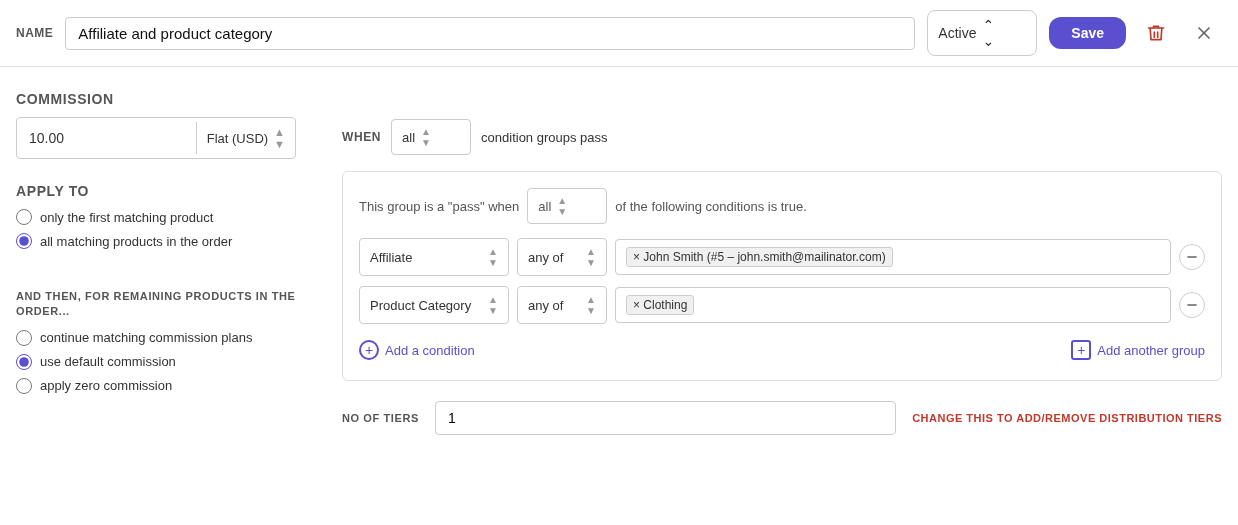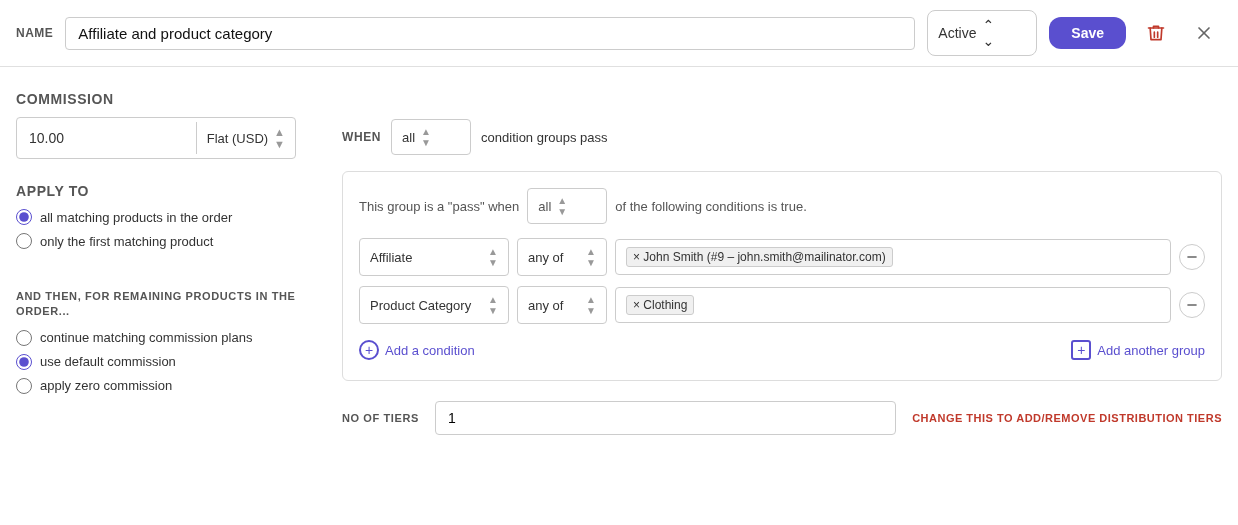--- a/index.html
+++ b/index.html
@@ -402,26 +402,26 @@
       <div class="commission-type">
         <span>Flat (USD)</span>
         <span style="color:#999;font-size:11px;">▲<br>▼</span>
       </div>
     </div>
 
     <div class="apply-to-section">
       <div class="section-title">APPLY TO</div>
       <div class="radio-group">
         <label class="radio-item">
+          <input type="radio" name="apply_to" style="">
+          <span>only the first matching product</span>
+        </label>
+        <label class="radio-item">
           <input type="radio" name="apply_to" checked="" style="">
           <span>all matching products in the order</span>
-        </label>
-        <label class="radio-item">
-          <input type="radio" name="apply_to" style="">
-          <span>only the first matching product</span>
         </label>
       </div>
     </div>
 
     <div class="and-then-section">
       <div class="and-then-title">AND THEN, FOR REMAINING PRODUCTS IN THE ORDER...</div>
       <div class="radio-group">
         <label class="radio-item">
           <input type="radio" name="and_then" style="">
           <span>continue matching commission plans</span>
@@ -464,21 +464,21 @@
         <div class="condition-field-select">
           <span>Affiliate</span>
           <span style="color:#999;font-size:10px;margin-left:auto;">▲<br>▼</span>
         </div>
         <div class="condition-op-select">
           <span>any of</span>
           <span style="color:#999;font-size:10px;margin-left:auto;">▲<br>▼</span>
         </div>
         <div class="condition-value-input">
           <span class="tag">
-            <span>× John Smith (#9 – john.smith@mailinator.com)</span>
+            <span>× John Smith (#5 – john.smith@mailinator.com)</span>
           </span>
         </div>
         <button class="remove-btn">
           <svg width="14" height="14" viewBox="0 0 24 24" fill="none" stroke="#666" stroke-width="2.5" stroke-linecap="round">
             <line x1="5" y1="12" x2="19" y2="12"></line>
           </svg>
         </button>
       </div>
 
       <div class="condition-row">

